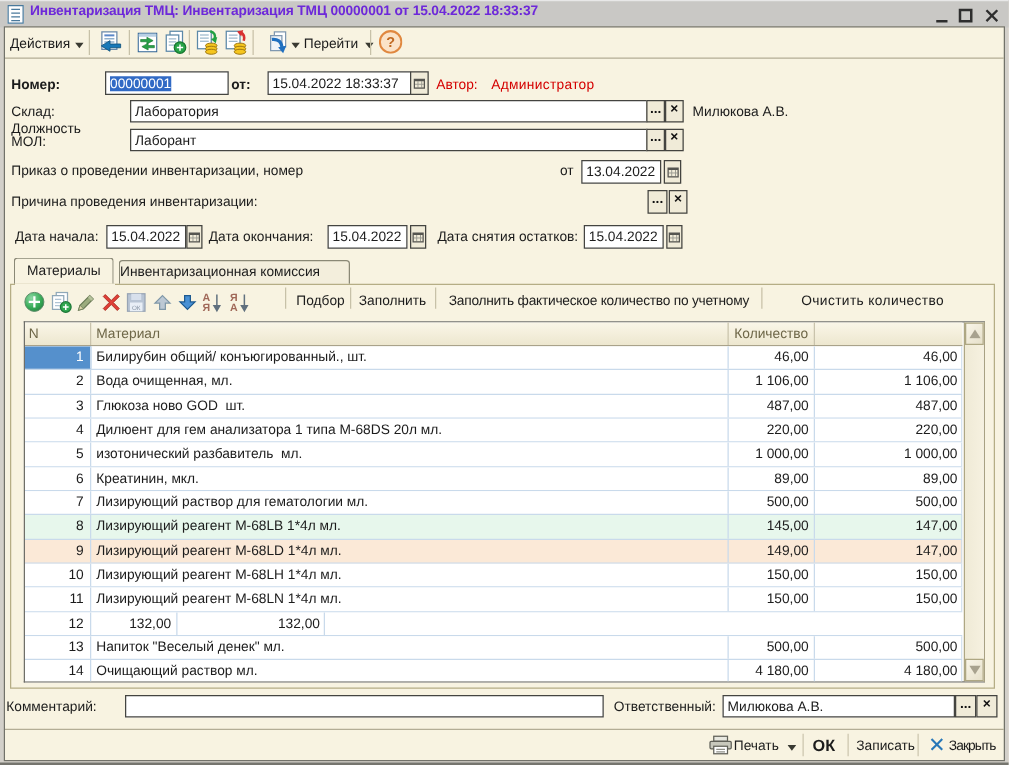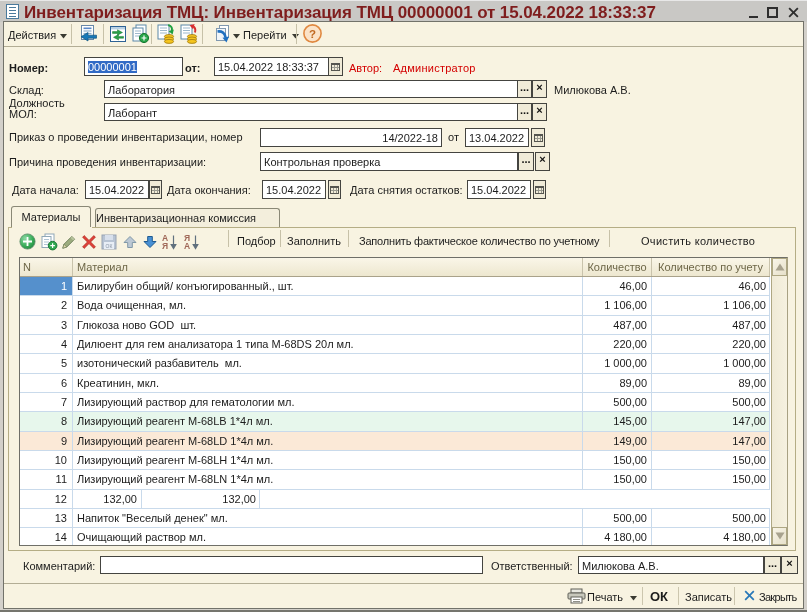--- a/index.html
+++ b/index.html
@@ -2,21 +2,21 @@
 <html><head>
 <meta charset="utf-8">
 <style>
 * { margin:0; padding:0; box-sizing:border-box; }
 html,body { width:807px; height:612px; overflow:hidden; }
 body { font-family:"Liberation Sans", sans-serif; font-size:11px; color:#1c1c1c; background:#D3D0CA; position:relative; }
 .abs { position:absolute; }
 #titlebar { left:0; top:0; width:807px; height:22px; background:#C9C8C5; border-top:1px solid #E8E8E8; }
 #title-ico { left:6px; top:4px; width:13px; height:15px; background:#fff; border:1px solid #4A7A9C; }
 #title-ico i { display:block; height:1px; background:#4A7A9C; margin:2px 2px 0 2px; }
-#title-txt { left:24px; top:3px; font-weight:bold; font-size:17px; color:#7f1d1d; white-space:nowrap; letter-spacing:-0.1px; }
+#title-txt { left:24px; top:3px; font-weight:bold; font-size:11px; color:#6d28d9; white-space:nowrap; letter-spacing:-0.1px; }
 #client { left:3px; top:21px; width:801px; height:588px; background:#F8F3E1; border:1px solid #72726A; }
 
 .sep-v { width:1px; background:#C7C1A8; }
 #toolbar-line { left:0; top:24px; width:799px; height:1px; background:#B3AD95; }
 .lbl { white-space:nowrap; }
 .bold { font-weight:bold; }
 .red { color:#d40000; }
 .field { background:#fff; border:1px solid #444440; font-size:11px; line-height:16px; padding:1px 3px 0 3px; white-space:nowrap; overflow:hidden; }
 .btn3d { background:#F0EBD8; border:1px solid #444440; text-align:center; font-size:11px; font-weight:bold; color:#111; }
 .calbtn { background:#F0EBD8; border:1px solid #444440; display:flex; align-items:center; justify-content:center; }
@@ -153,29 +153,27 @@
 <div class="abs btn3d" style="left:513px; top:58px; width:15px; height:18px;">...</div>
 <div class="abs btn3d" style="left:528px; top:58px; width:15px; height:18px;">×</div>
 <div class="abs lbl" style="left:550px; top:62px;">Милюкова А.В.</div>
 
 <div class="abs lbl" style="left:5px; top:76px; line-height:11px;">Должность<br>МОЛ:</div>
 <div class="abs field" style="left:100px; top:81px; width:414px; height:18px;">Лаборант</div>
 <div class="abs btn3d" style="left:513px; top:81px; width:15px; height:18px;">...</div>
 <div class="abs btn3d" style="left:528px; top:81px; width:15px; height:18px;">×</div>
 
 <div class="abs lbl" style="left:5px; top:109px;">Приказ о проведении инвентаризации, номер</div>
-<div class="abs field num" style="left:256px; top:106px; width:182px; height:19px;">14/2022-18</div>
 <div class="abs lbl" style="left:444px; top:109px;">от</div>
 <div class="abs field" style="left:461px; top:106px; width:64px; height:19px;">13.04.2022</div>
 <div class="abs calbtn" style="left:527px; top:106px; width:14px; height:19px;">
       <b class="cg"></b>
     </div>
 
 <div class="abs lbl" style="left:5px; top:134px;">Причина проведения инвентаризации:</div>
-<div class="abs field" style="left:256px; top:130px; width:258px; height:19px;">Контрольная проверка</div>
 <div class="abs btn3d" style="left:514px; top:130px; width:16px; height:19px;">...</div>
 <div class="abs btn3d" style="left:531px; top:130px; width:15px; height:19px;">×</div>
 
 <div class="abs lbl" style="left:8px; top:162px;">Дата начала:</div>
 <div class="abs field" style="left:81px; top:158px; width:64px; height:19px;">15.04.2022</div>
 <div class="abs calbtn" style="left:145px; top:158px; width:13px; height:19px;">
       <b class="cg"></b>
     </div>
 <div class="abs lbl" style="left:163px; top:162px;">Дата окончания:</div>
 <div class="abs field" style="left:258px; top:158px; width:64px; height:19px;">15.04.2022</div>
@@ -253,21 +251,20 @@
 <div class="abs lbl" style="left:233px; top:213px;">Подбор</div>
 <div class="abs lbl" style="left:283px; top:213px;">Заполнить</div>
 <div class="abs lbl" style="left:355px; top:213px; letter-spacing:-0.2px;">Заполнить фактическое количество по учетному</div>
 <div class="abs lbl" style="left:609px; top:213px; letter-spacing:0.3px;margin-left:28px;">Очистить количество</div>
 
 <div class="abs" id="table" style="left:15px; top:235px; width:769px; height:289px; border:1px solid #6F6F68; border-right-color:#A8A183; background:#fff;">
   <div id="thead">
     <div class="hc" style="width:53px; padding-left:3px;">N</div>
     <div class="hc" style="width:510px;">Материал</div>
     <div class="hc" style="width:69px; text-align:center; padding-left:0;">Количество</div>
-    <div class="hc" style="width:118px; text-align:center; padding-left:0;">Количество по учету</div>
   </div>
   <div id="tbody">
     <div class="tr sel1">
           <div class="td c1">1</div>
           <div class="td c2">Билирубин общий/ конъюгированный., шт.</div>
           <div class="td c3">46,00</div>
           <div class="td c4">46,00</div>
         </div>
     <div class="tr">
           <div class="td c1">2</div>
@@ -354,21 +351,21 @@
           </svg>
         </div>
     <div class="sbtn" style="bottom:0;">
           <svg width="10" height="8" viewBox="0 0 10 8">
             <path d="M5 7.5 L9.5 0.5 L0.5 0.5 Z" fill="#A8A28E"></path>
           </svg>
         </div>
   </div>
 </div>
 
-<div class="abs lbl" style="left:19px; top:538px;">Комментарий:</div>
+<div class="abs lbl" style="left:1px; top:538px;">Комментарий:</div>
 <div class="abs field" style="left:96px; top:534px; width:383px; height:18px;"></div>
 <div class="abs lbl" style="left:487px; top:538px;">Ответственный:</div>
 <div class="abs field" style="left:574px; top:534px; width:186px; height:18px;">Милюкова А.В.</div>
 <div class="abs btn3d" style="left:760px; top:534px; width:17px; height:18px;">...</div>
 <div class="abs btn3d" style="left:777px; top:534px; width:17px; height:18px;">×</div>
 
 <div class="abs" style="left:0; top:561px; width:799px; height:1px; background:#B3AD95;"></div>
 <svg class="abs" style="left:563px; top:566px;" width="19" height="16" viewBox="0 0 19 16">
   <rect x="4" y="1" width="11" height="4" fill="#E8E8E0" stroke="#606058"></rect>
   <rect x="1" y="5" width="17" height="6" rx="1" fill="#C8C8BC" stroke="#606058"></rect>

